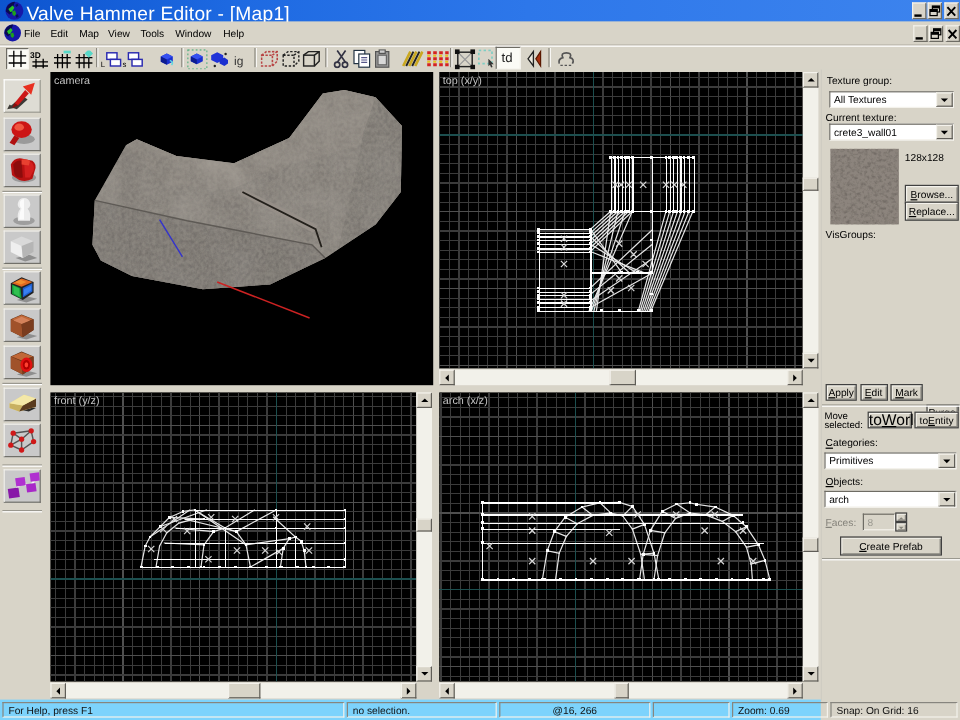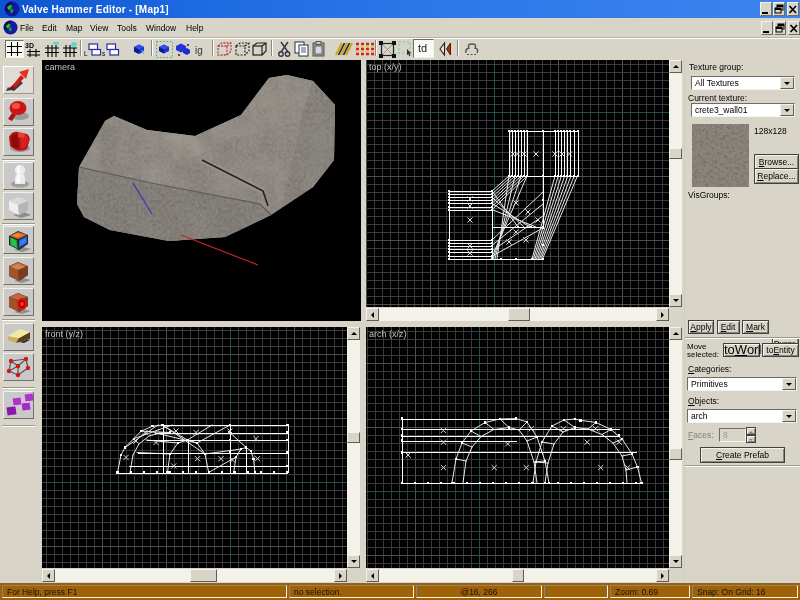--- a/index.html
+++ b/index.html
@@ -1,20 +1,20 @@
 <!DOCTYPE html>
 <html><head><meta charset="utf-8">
 <style>
 *{margin:0;padding:0;box-sizing:border-box}
 html,body{width:800px;height:600px;overflow:hidden;font-family:"Liberation Sans",sans-serif;}
 body{position:relative;background:#d8d4c8;}
 .abs{position:absolute}
 
 #titlebar{left:0;top:0;width:800px;height:18px;background:linear-gradient(90deg,#0c54cf 0%,#1e6ae2 25%,#2d77ea 55%,#3d84ee 100%);}
-#title-text{left:22px;top:3.5px;color:#fff;font-size:10px;font-weight:bold;letter-spacing:.2px}
+#title-text{left:22px;top:3.5px;color:#fff;font-size:16px;font-weight:normal;letter-spacing:.2px}
 .winbtn{width:12px;height:14px;top:2px;background:#d8d4c8;border:1px solid;border-color:#f4f2ec #6e6c64 #6e6c64 #f4f2ec;display:flex;align-items:center;justify-content:center}
 
 #menubar{left:0;top:18px;width:800px;height:20px;background:#d8d4c8;border-bottom:1px solid #b5b2a8;}
 .menuitem{position:absolute;top:22.5px;font-size:8.5px;color:#000}
 
 #toolbar{left:0;top:38px;width:800px;height:20px;background:#d8d4c8;border-top:1px solid #fff;}
 .tsep{position:absolute;top:2px;width:2px;height:16px;border-left:1px solid #8a887f;border-right:1px solid #fff}
 
 .ltool{left:3px;width:31px;height:28px;background:#c9c9c9;border:1px solid;border-color:#f2f0ea #71706a #71706a #f2f0ea}
 
@@ -24,21 +24,21 @@
 .sbtrack{background:#f2f1ea}
 .sbtn{position:absolute;background:#d8d4c8;border:1px solid;border-color:#f4f2ec #5f5d57 #5f5d57 #f4f2ec;display:flex;align-items:center;justify-content:center}
 .arr{width:0;height:0;border:3px solid transparent}
 
 #rpanel{left:684px;top:58px;width:116px;height:526px;background:#d8d4c8;border-left:1px solid #cfccc2}
 .rlabel{position:absolute;font-size:8.5px;color:#000;left:4px}
 .combo{position:absolute;left:6px;width:104px;height:14px;background:#fff;border:1px solid;border-color:#6e6c64 #f4f2ec #f4f2ec #6e6c64;font-size:8.5px;line-height:12px;padding-left:3px;color:#000}
 .combo .ca{position:absolute;right:0;top:0;width:14px;height:12px;background:#d8d4c8;border:1px solid;border-color:#f4f2ec #5f5d57 #5f5d57 #f4f2ec;display:flex;align-items:center;justify-content:center}
 .rbtn{position:absolute;background:#d8d4c8;border:1px solid #404040;box-shadow:inset 1px 1px 0 #f4f2ec,inset -1px -1px 0 #87857e;font-size:8.5px;text-align:center;color:#000}
 
-#statusbar{left:0;top:583px;width:800px;height:17px;background:#a16207}
+#statusbar{left:0;top:583px;width:684px;height:17px;background:#7dd3fc}
 .sseg{position:absolute;top:2px;height:13px;border:1px solid;border-color:#87857e #f4f2ec #f4f2ec #87857e;font-size:8.5px;color:#111;padding:0 4px;line-height:12px}
 u{text-decoration:underline}
 </style></head>
 <body>
 <div class="abs" id="titlebar"></div>
 <svg class="abs" style="left:4px;top:1px" width="16" height="16" viewBox="0 0 16 16">
  <circle cx="8" cy="8" r="7.5" fill="#1618a8"></circle>
  <path d="M8.5.5 C4 1 1 4 .9 8.5 L4 11 6 9 4.5 6.5 7 4.5 Z" fill="#0a0a50"></path>
  <path d="M3 6.5 L6.5 3.5 8 5.5 6 8.5 4.5 9 Z" fill="#27c427"></path>
  <path d="M6 8.5 L8.5 7.5 9.5 10.5 8 12.5 6.5 11 Z" fill="#1da01d"></path>

